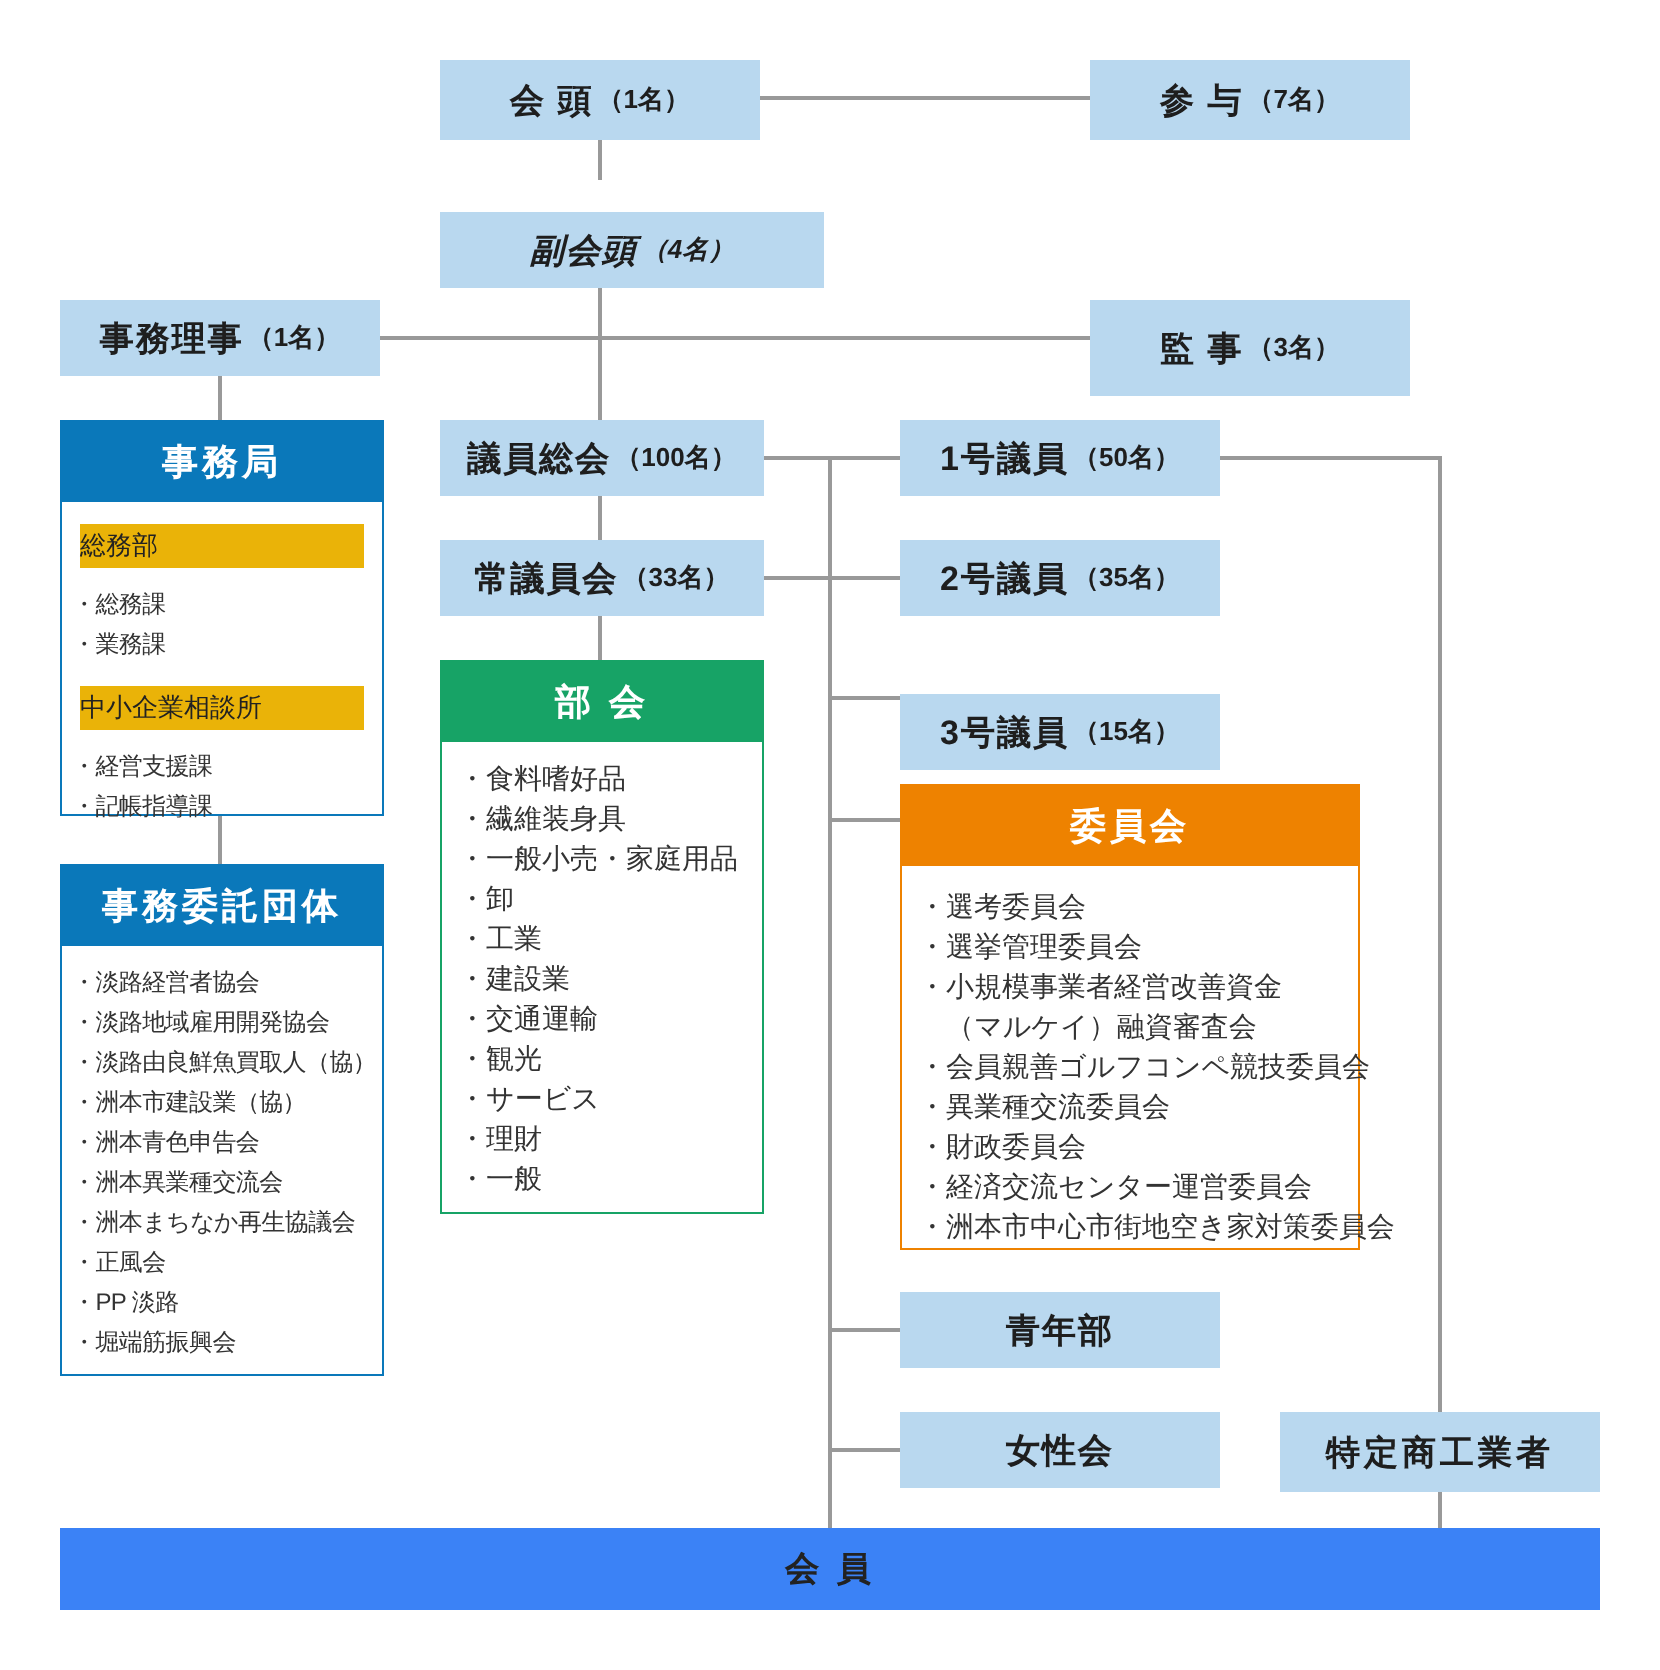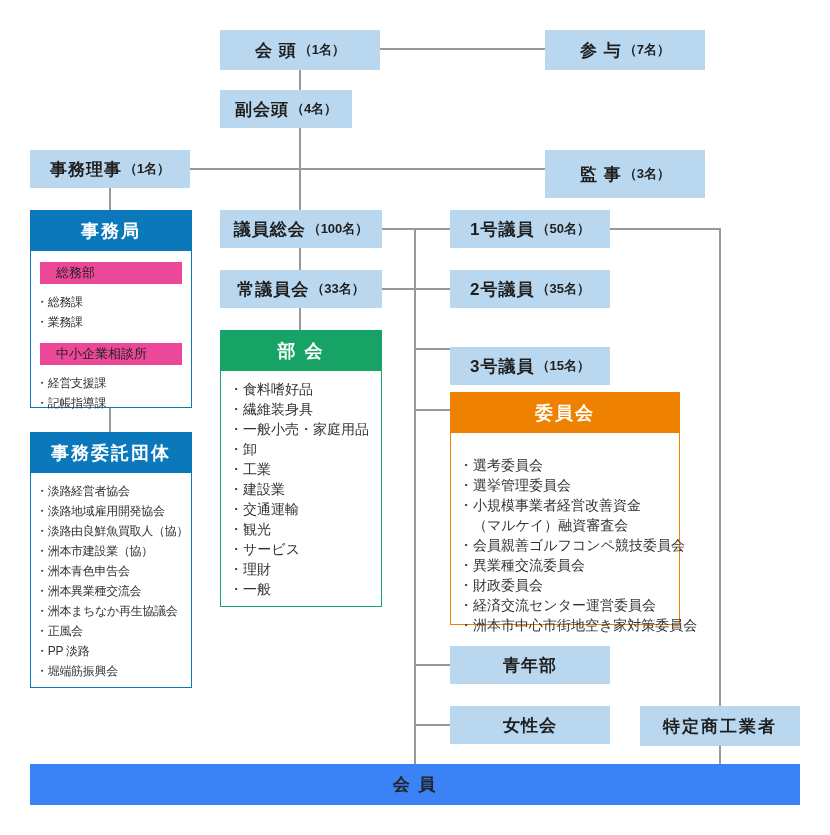--- a/index.html
+++ b/index.html
@@ -16,21 +16,21 @@
   
   .panel{position:absolute;background:#fff;z-index:2;box-sizing:border-box;border:1px solid;}
   .panel-title{height:40px;display:flex;align-items:center;justify-content:center;
                color:#fff;font-weight:bold;font-size:18px;letter-spacing:2px;}
   .panel-blue{border-color:#0a78ba}   .panel-blue  .panel-title{background:#0a78ba}
   .panel-green{border-color:#17a366}  .panel-green .panel-title{background:#17a366}
   .panel-orange{border-color:#ee8200} .panel-orange .panel-title{background:#ee8200}
   .list{list-style:none;margin:8px 0 0 0;padding:0 8px;font-size:14px;line-height:20px;
         color:#333;white-space:nowrap;}
   .panel-narrow .list{padding:0 5px;font-size:12px;letter-spacing:-0.3px;}
-  .subheader{background:#ec4899;margin:11px 9px 3px 9px;padding:2px 16px;font-size:13px;color:#222;}
+  .subheader{background:#eab308;margin:11px 9px 3px 9px;padding:2px 0;font-size:13px;color:#222;}
   
   .member-bar{position:absolute;background:#3b82f6;display:flex;align-items:center;justify-content:center;
               font-weight:bold;font-size:17px;letter-spacing:2px;color:#222;z-index:2;}
 </style>
 </head>
 <body>
 
 <div id="stage">
 
   <div class="hline" style="left:380px;top:48px;width:165px;"></div>
@@ -53,21 +53,21 @@
   <div class="vline" style="left:719px;top:746px;height:18px;"></div>
 
   <div class="node" style="left:220px;top:30px;width:160px;height:40px;">
     <span>会 頭</span>
       <span class="cnt">（1名）</span>
   </div>
   <div class="node" style="left:545px;top:30px;width:160px;height:40px;">
     <span>参 与</span>
       <span class="cnt">（7名）</span>
   </div>
-  <div class="node" style="left:220px;top:90px;width:132px;height:38px;">
+  <div class="node" style="left:220px;top:106px;width:192px;height:38px;font-style:italic;">
     <span>副会頭</span>
       <span class="cnt">（4名）</span>
   </div>
   <div class="node" style="left:30px;top:150px;width:160px;height:38px;">
     <span>事務理事</span>
       <span class="cnt">（1名）</span>
   </div>
   <div class="node" style="left:545px;top:150px;width:160px;height:48px;">
     <span>監 事</span>
       <span class="cnt">（3名）</span>
@@ -144,21 +144,21 @@
         <li>・交通運輸</li>
         <li>・観光</li>
         <li>・サービス</li>
         <li>・理財</li>
         <li>・一般</li>
       </ul>
   </div>
 
   <div class="panel panel-orange" style="left:450px;top:392px;width:230px;height:233px;">
     <div class="panel-title">委員会</div>
-    <ul class="list" style="margin-top:22px;">
+    <ul class="list" style="margin-top:10px;">
         <li>・選考委員会</li>
         <li>・選挙管理委員会</li>
         <li>・小規模事業者経営改善資金</li>
         <li>　（マルケイ）融資審査会</li>
         <li>・会員親善ゴルフコンペ競技委員会</li>
         <li>・異業種交流委員会</li>
         <li>・財政委員会</li>
         <li>・経済交流センター運営委員会</li>
         <li>・洲本市中心市街地空き家対策委員会</li>
       </ul>

